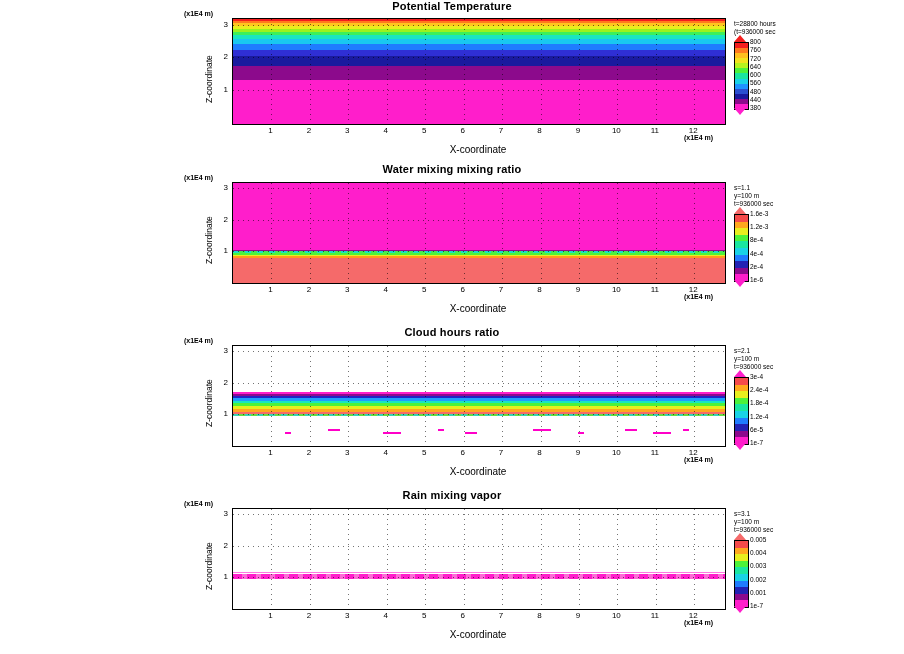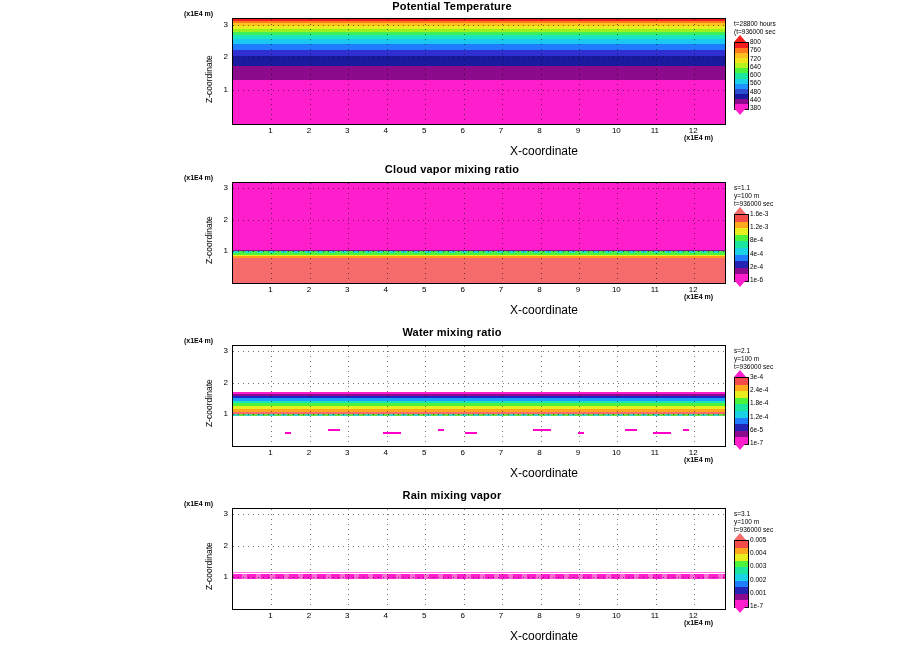--- a/index.html
+++ b/index.html
@@ -22,21 +22,21 @@
   .gridline-v{position:absolute;top:0;bottom:0;width:1px;
     background-image:linear-gradient(to bottom,#000 1px,transparent 1px);
     background-size:1px 5px;opacity:.55;}
   .gridline-h{position:absolute;left:0;right:0;height:1px;
     background-image:linear-gradient(to right,#000 1px,transparent 1px);
     background-size:5px 1px;opacity:.55;}
 
   .tick-x{position:absolute;font-size:8px;text-align:center;width:20px;margin-left:-10px;}
   .tick-y{position:absolute;font-size:8px;text-align:right;width:18px;margin-top:-5px;}
 
-  .axis-x-label{position:absolute;font-size:12px;text-align:right;width:200px;}
+  .axis-x-label{position:absolute;font-size:10px;text-align:center;width:200px;}
   .axis-y-label{position:absolute;font-size:8.5px;transform:rotate(-90deg);transform-origin:left top;white-space:nowrap;}
 
   .unit{position:absolute;font-size:7px;font-weight:bold;}
 
   .cbar-wrap{position:absolute;}
   .cbar{position:absolute;border:1px solid #000;width:13px;}
   .cbar-seg{position:absolute;left:0;width:100%;}
   .cbar-tick{position:absolute;font-size:6.5px;left:16px;margin-top:-4px;white-space:nowrap;}
   .cbar-head{position:absolute;font-size:6.5px;white-space:nowrap;left:0;}
   .cbar-arrow-up{position:absolute;left:0;width:0;height:0;border-left:6.5px solid transparent;border-right:6.5px solid transparent;}
@@ -127,21 +127,21 @@
         <div class="cbar-tick" style="top: 16.5px;">720</div>
         <div class="cbar-tick" style="top: 24.75px;">640</div>
         <div class="cbar-tick" style="top: 33px;">600</div>
         <div class="cbar-tick" style="top: 41.25px;">560</div>
         <div class="cbar-tick" style="top: 49.5px;">480</div>
         <div class="cbar-tick" style="top: 57.75px;">440</div>
         <div class="cbar-tick" style="top: 66px;">380</div>
       </div>
     </div>
     <div class="panel" style="top: 0px;">
-      <div class="title" style="top: 163px;">Cloud vapor mixing ratio</div>
+      <div class="title" style="top: 163px;">Water mixing mixing ratio</div>
       <div class="unit" style="left: 184px; top: 174px;">(x1E4 m)</div>
       <div class="plotbox" style="left: 232px; top: 182px; width: 492px; height: 100px;">
         <div class="layers">
           <div class="layer" style="bottom: 0px; height: 25.5px; background: rgb(245, 106, 106);"></div>
           <div class="layer" style="bottom: 25.5px; height: 1.7px; background: rgb(255, 154, 30);"></div>
           <div class="layer" style="bottom: 27.2px; height: 1.3px; background: rgb(232, 238, 30);"></div>
           <div class="layer" style="bottom: 28.5px; height: 1.2px; background: rgb(77, 242, 58);"></div>
           <div class="layer" style="bottom: 29.7px; height: 1.1px; background: rgb(25, 230, 192);"></div>
           <div class="layer" style="bottom: 30.8px; height: 1px; background: rgb(31, 156, 255);"></div>
           <div class="layer" style="bottom: 31.8px; height: 0.9px; background: rgb(35, 35, 200);"></div>
@@ -203,21 +203,21 @@
         <div class="cbar-arrow-dn" style="top: 66px; border-top: 7px solid rgb(255, 30, 203);"></div>
         <div class="cbar-tick" style="top: 0px;">1.6e-3</div>
         <div class="cbar-tick" style="top: 13.2px;">1.2e-3</div>
         <div class="cbar-tick" style="top: 26.4px;">8e-4</div>
         <div class="cbar-tick" style="top: 39.6px;">4e-4</div>
         <div class="cbar-tick" style="top: 52.8px;">2e-4</div>
         <div class="cbar-tick" style="top: 66px;">1e-6</div>
       </div>
     </div>
     <div class="panel" style="top: 0px;">
-      <div class="title" style="top: 326px;">Water mixing ratio</div>
+      <div class="title" style="top: 326px;">Cloud hours ratio</div>
       <div class="unit" style="left: 184px; top: 337px;">(x1E4 m)</div>
       <div class="plotbox" style="left: 232px; top: 345px; width: 492px; height: 100px;">
         <div class="layers">
           <div class="layer" style="bottom: 0px; height: 30px; background: rgb(255, 255, 255);"></div>
           <div class="layer" style="bottom: 30px; height: 4.5px; background: rgb(245, 106, 106);"></div>
           <div class="layer" style="bottom: 34.5px; height: 3px; background: rgb(255, 168, 30);"></div>
           <div class="layer" style="bottom: 37.5px; height: 3px; background: rgb(232, 238, 30);"></div>
           <div class="layer" style="bottom: 40.5px; height: 2.7px; background: rgb(77, 242, 58);"></div>
           <div class="layer" style="bottom: 43.2px; height: 2.3px; background: rgb(25, 230, 192);"></div>
           <div class="layer" style="bottom: 45.5px; height: 2.3px; background: rgb(31, 156, 255);"></div>

